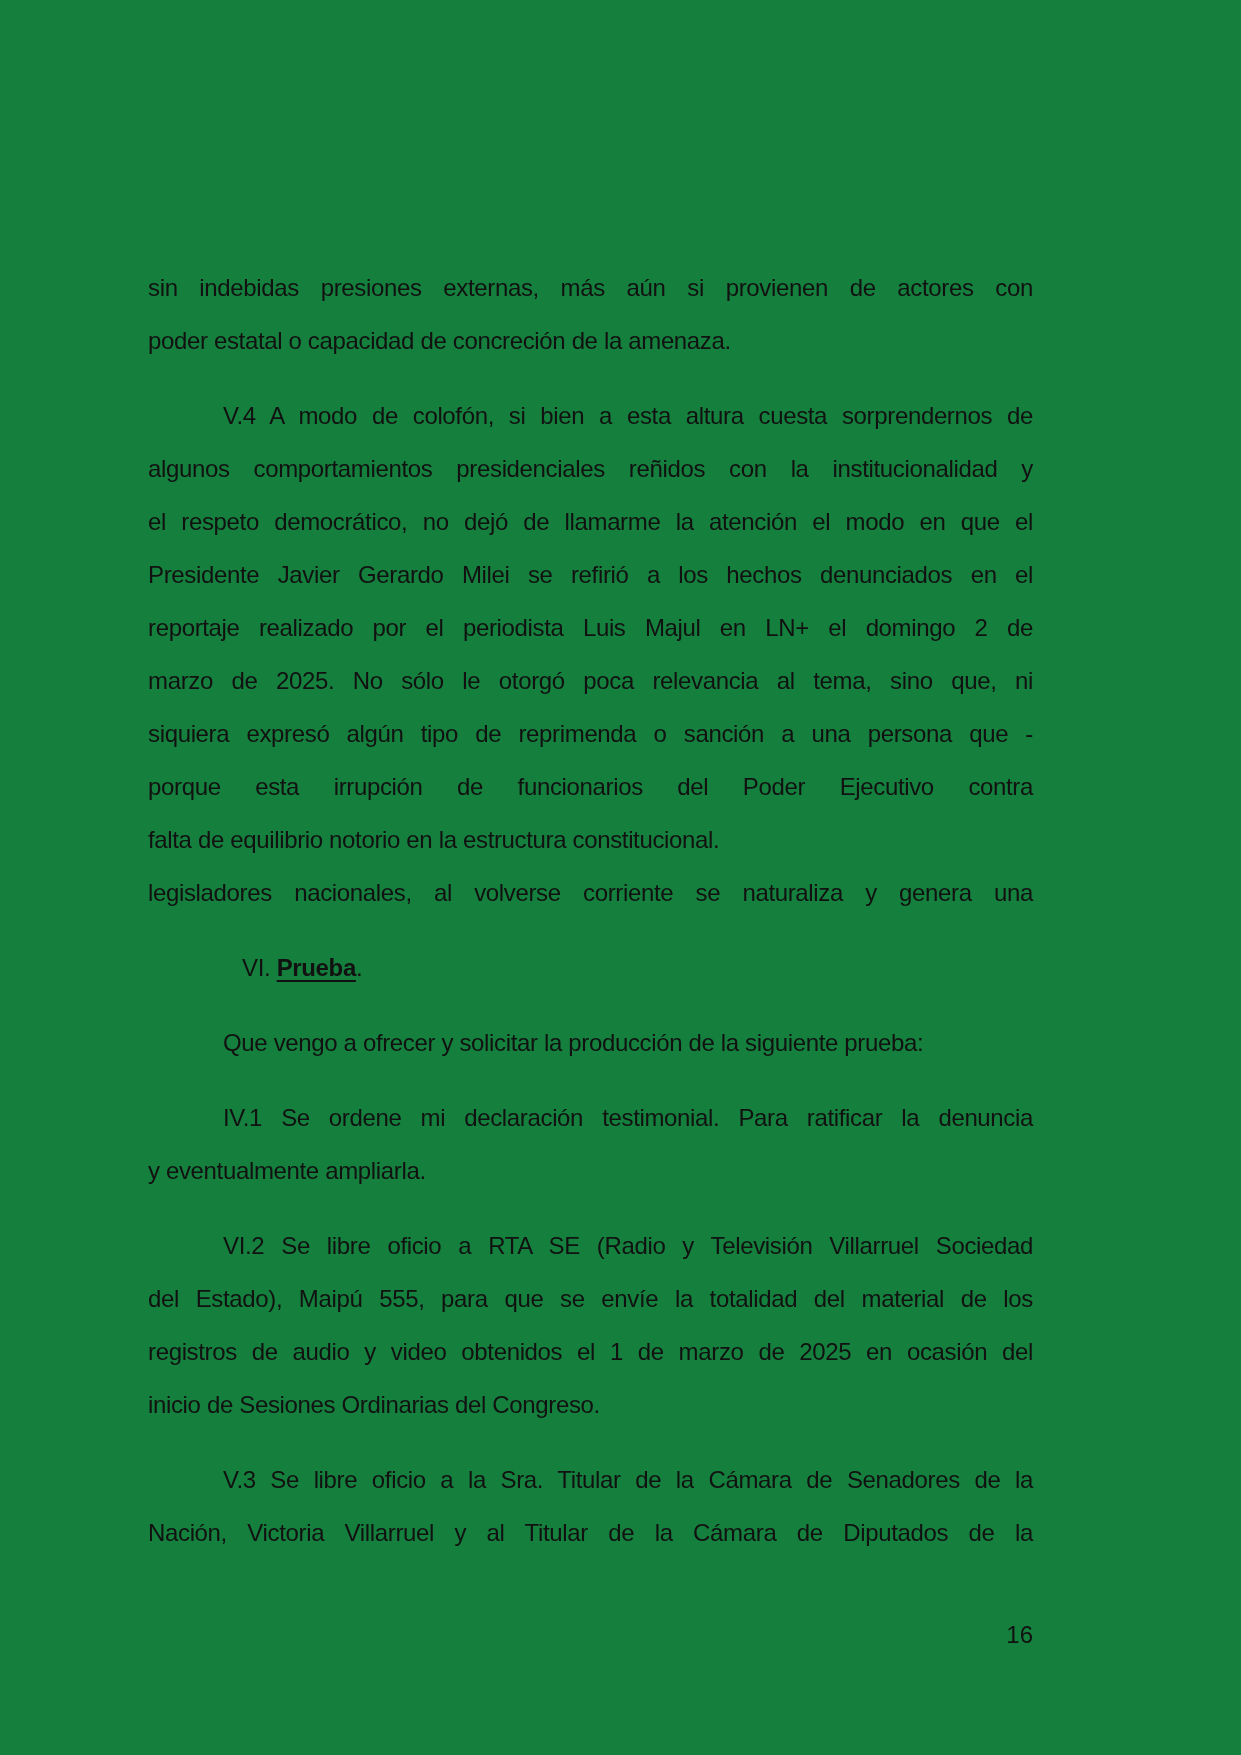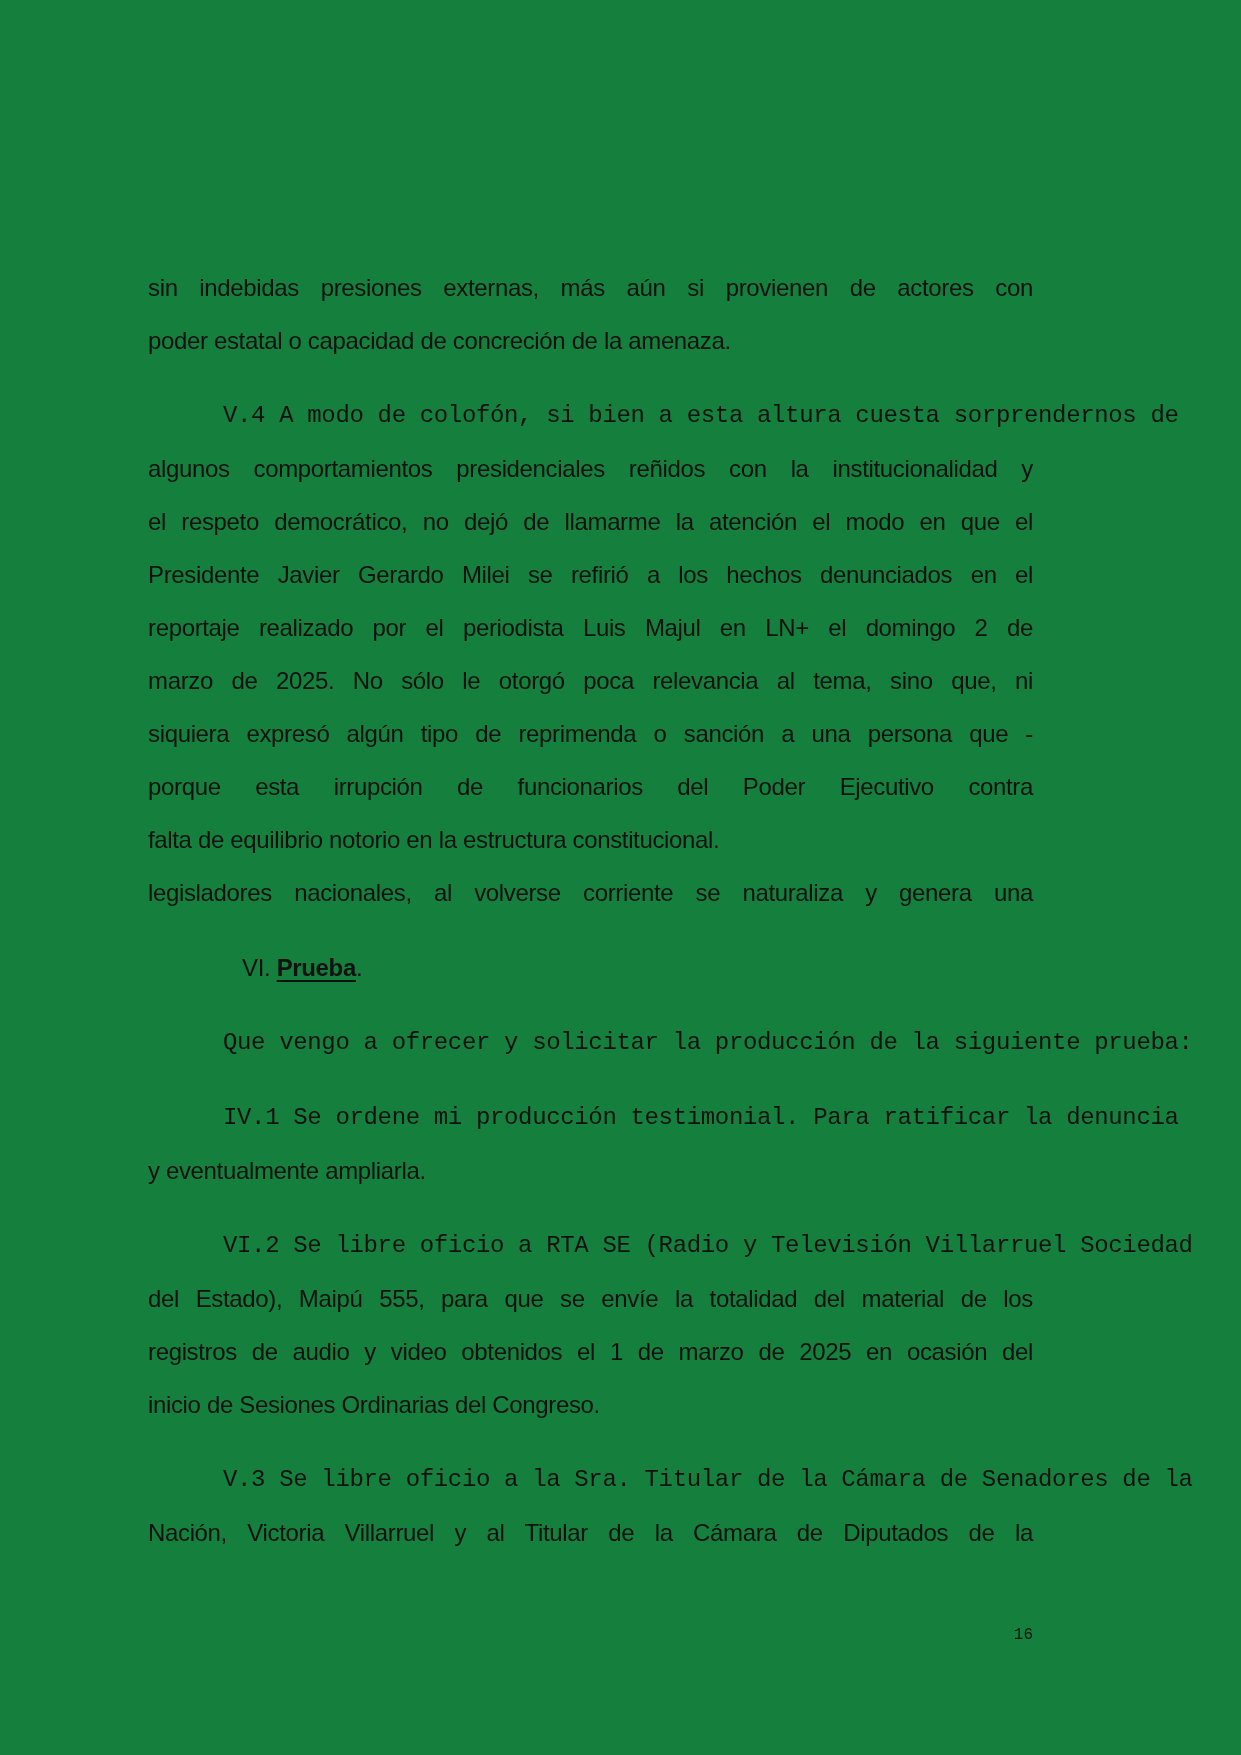--- a/index.html
+++ b/index.html
@@ -10,27 +10,27 @@
     font-family: "Liberation Sans", sans-serif;
   }
   .col { position: absolute; left: 148px; width: 885px; }
   .line {
     display: block; height: 53px; line-height: 53px;
     font-size: 24px; white-space: nowrap; overflow: visible;
     text-align: justify; text-align-last: justify;
     letter-spacing: -0.35px; word-spacing: 0px;
   }
   .line.last { text-align-last: left; }
-  .line.indent { padding-left: 75px; font-family: Liberation Mono, monospace; }
+  .line.indent { padding-left: 75px; }
   .para { margin: 0 0 22px 0; }
   .heading { padding-left: 94px; text-align-last: left; }
   .heading .title { font-weight: bold; text-decoration: underline; text-underline-offset: 4px; }
   .page-number {
     position: absolute; right: 208px; top: 1620px;
-    font-size: 16px; line-height: 30px; font-family: Liberation Mono, monospace; color: #111; margin-left: 12px;
+    font-size: 24px; line-height: 30px; font-family: Liberation Sans, sans-serif; color: #111; margin-left: 12px;
   }
 </style>
 </head>
 <body>
 
 <div class="page">
   <div class="col" style="top:261px;">
 
     <div class="para">
       <span class="line">sin indebidas presiones externas, más aún si provienen de actores con</span>
@@ -52,21 +52,21 @@
 
     <div class="para">
       <span class="line heading"><span>VI.</span> <span class="title">Prueba</span><span>.</span></span>
     </div>
 
     <div class="para">
       <span class="line indent last">Que vengo a ofrecer y solicitar la producción de la siguiente prueba:</span>
     </div>
 
     <div class="para">
-      <span class="line indent">IV.1 Se ordene mi producción testimonial. Para ratificar la denuncia</span>
+      <span class="line indent">IV.1 Se ordene mi declaración testimonial. Para ratificar la denuncia</span>
       <span class="line last">y eventualmente ampliarla.</span>
     </div>
 
     <div class="para">
       <span class="line indent">VI.2 Se libre oficio a RTA SE (Radio y Televisión Villarruel Sociedad</span>
       <span class="line">del Estado), Maipú 555, para que se envíe la totalidad del material de los</span>
       <span class="line">registros de audio y video obtenidos el 1 de marzo de 2025 en ocasión del</span>
       <span class="line last">inicio de Sesiones Ordinarias del Congreso.</span>
     </div>
 

